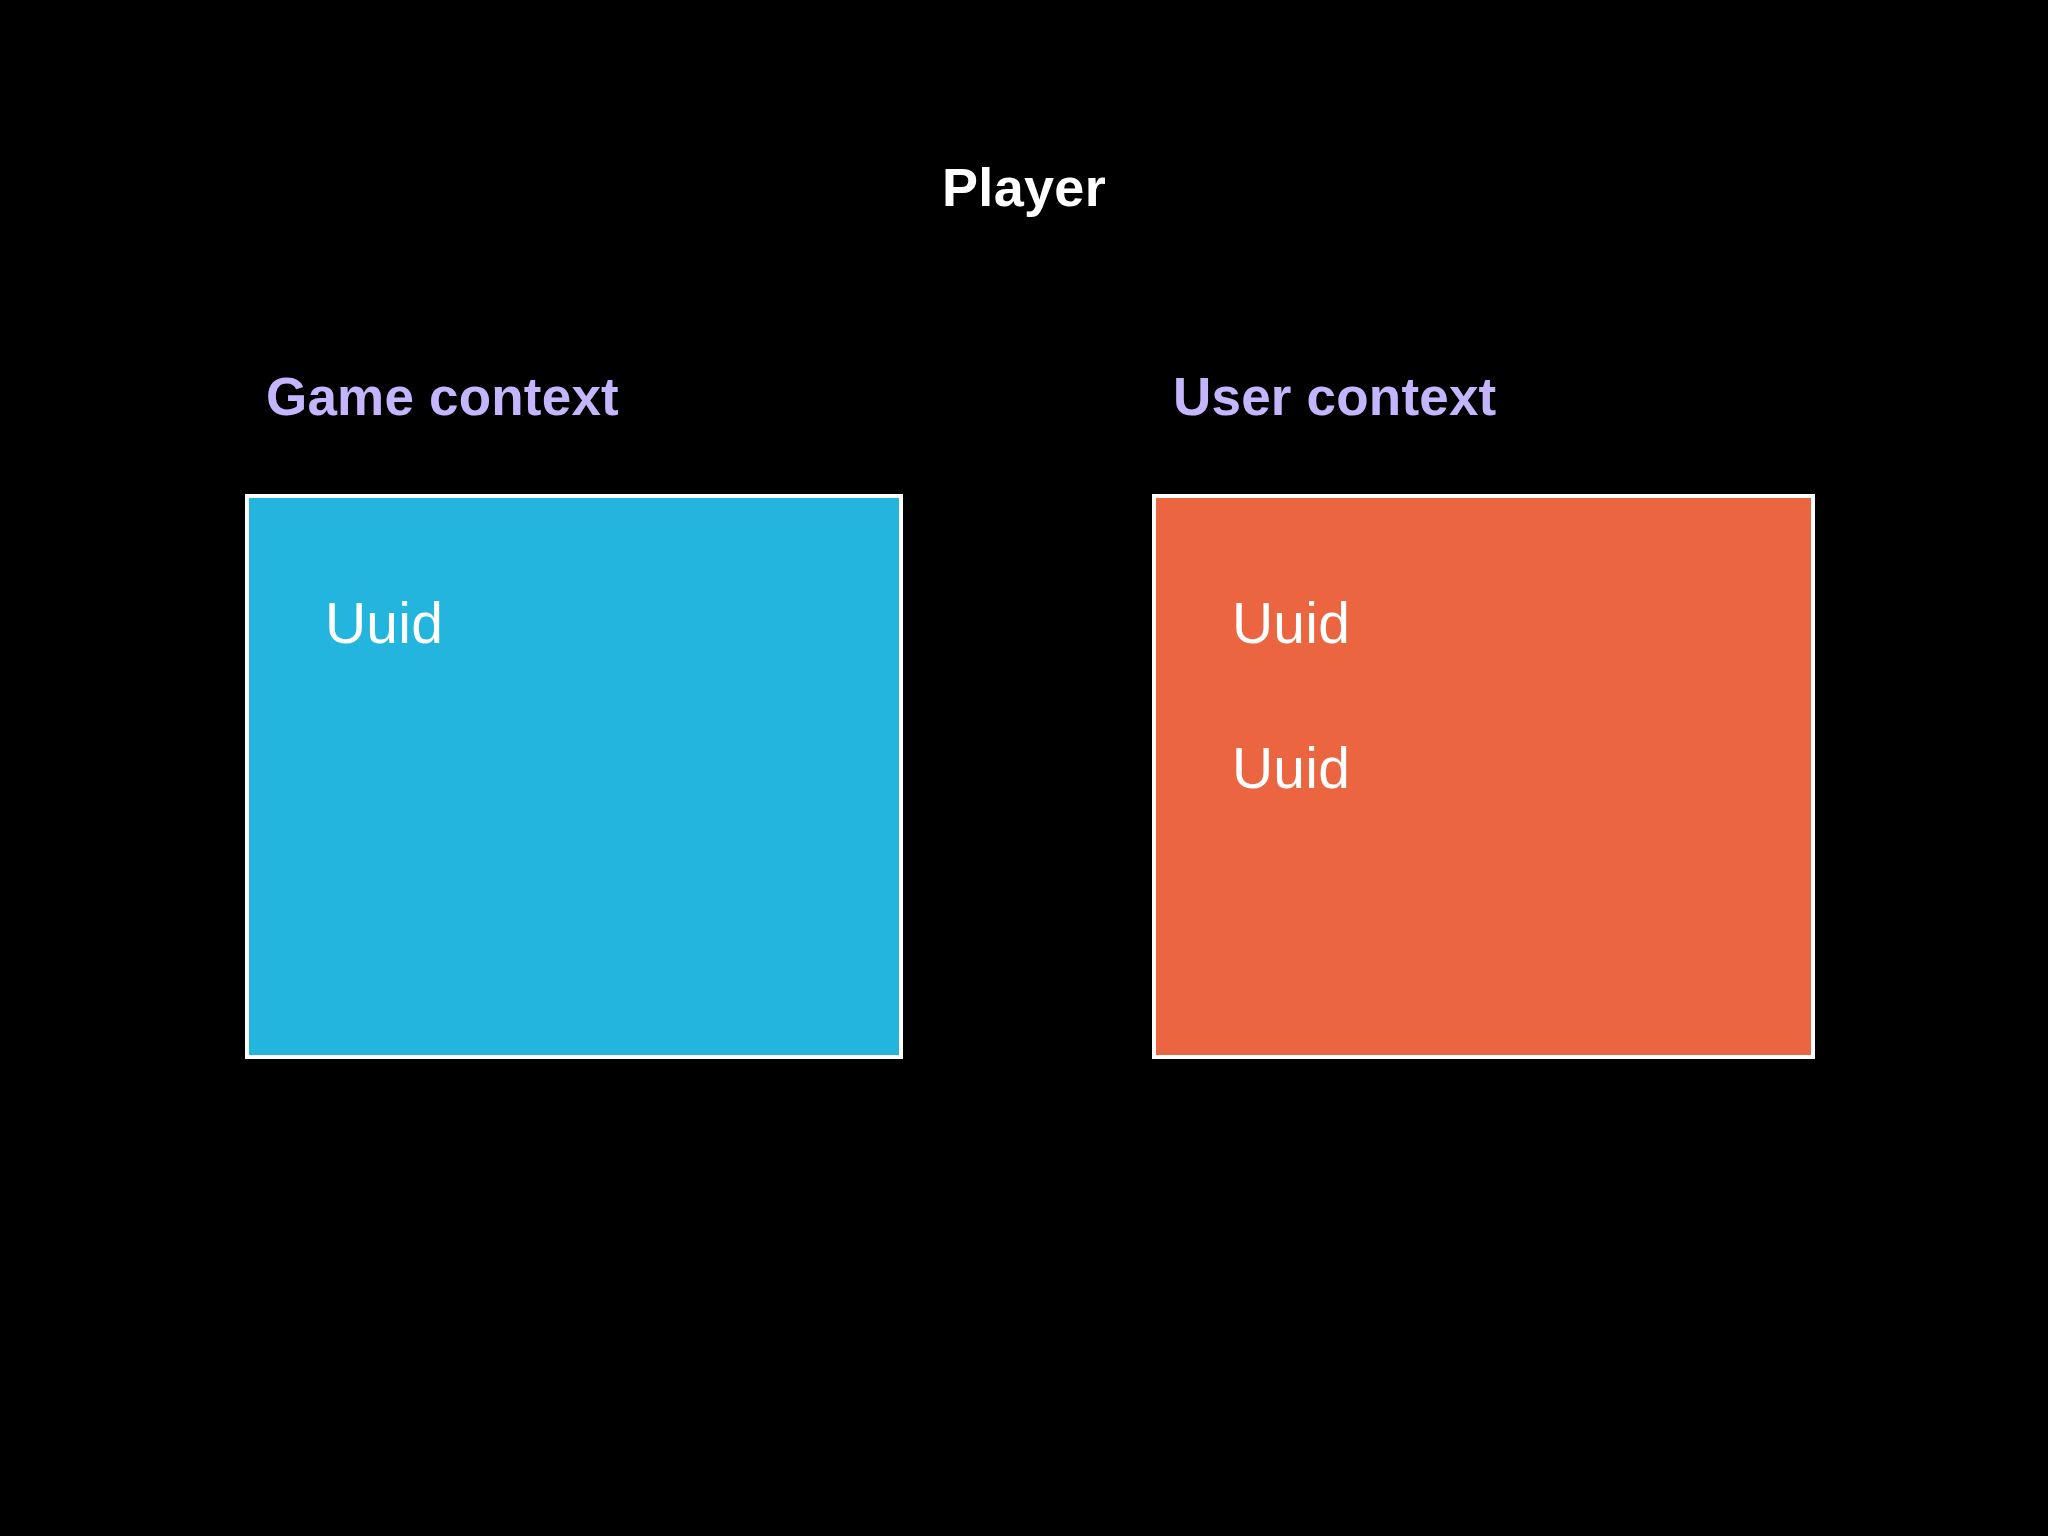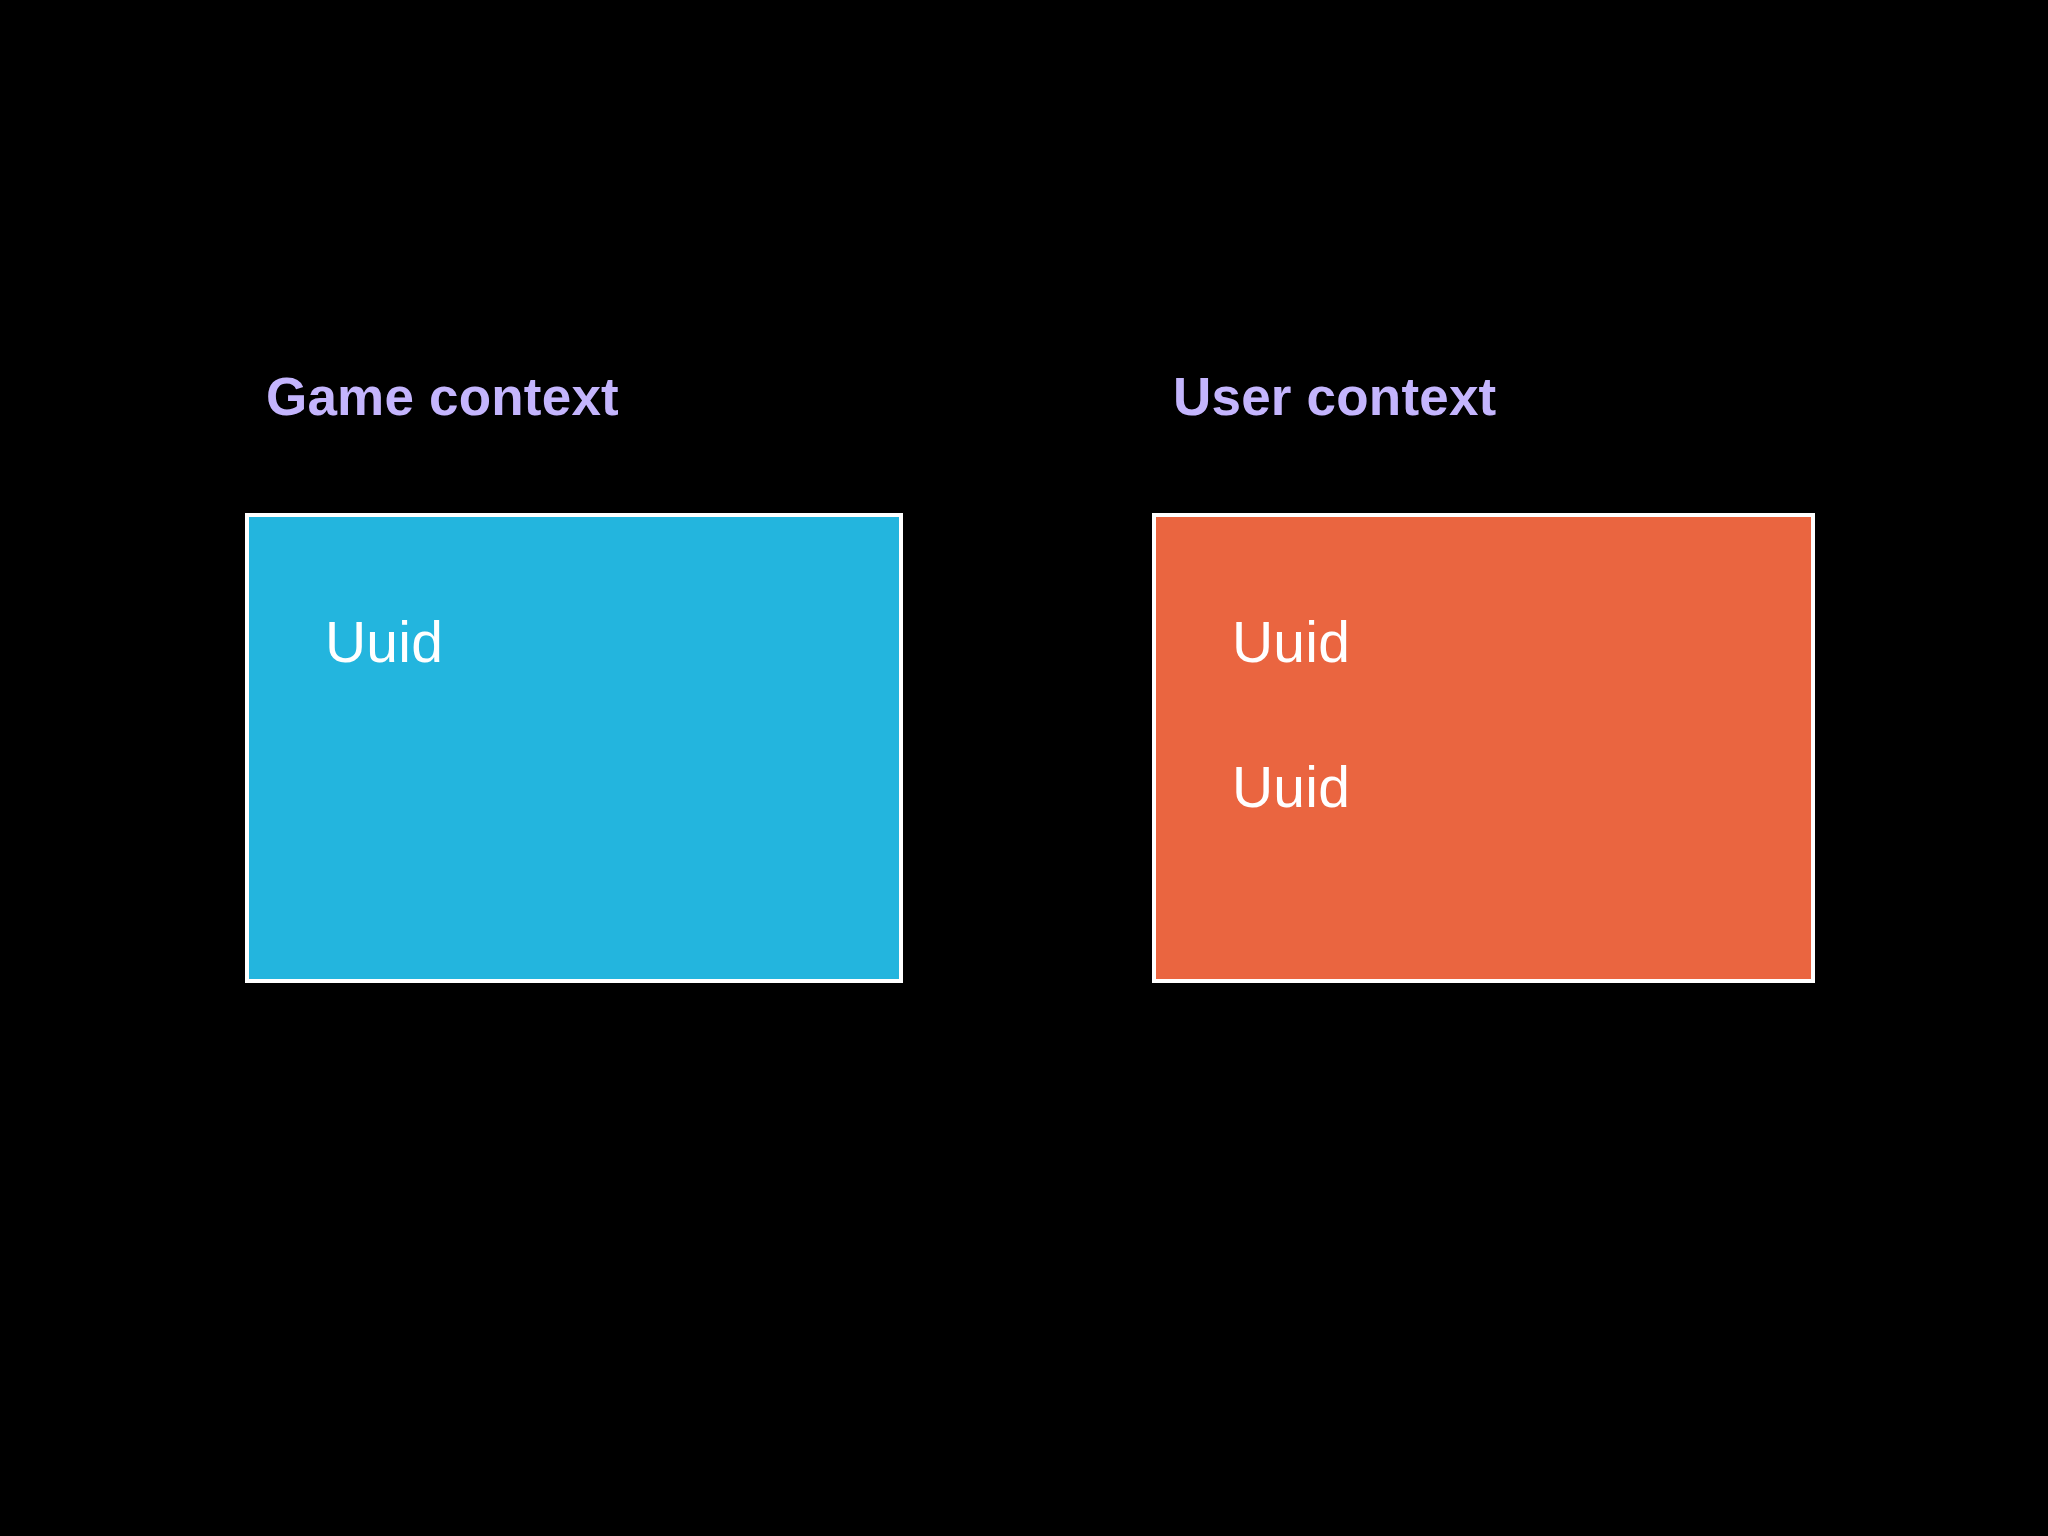--- a/index.html
+++ b/index.html
@@ -48,25 +48,24 @@
     white-space: nowrap;
     letter-spacing: 0.2px;
   }
   .context-heading.game { left: 266px; }
   .context-heading.user { left: 1173px; }
 
   
   .context-box {
     position: absolute;
     top: 494px;
-    height: 470px;
+    height: 565px;
     box-sizing: border-box;
     border: 4px solid #ffffff;
     overflow: hidden;
-    margin-top: 19px;
   }
   .context-box.game {
     left: 245px;
     width: 658px;
     background: #23b5de;
   }
   .context-box.user {
     left: 1152px;
     width: 663px;
     background: #ea6540;
@@ -88,20 +87,21 @@
     white-space: nowrap;
     letter-spacing: 0.2px;
   }
   .field-item:last-child { margin-bottom: 0; }
 </style>
 </head>
 <body>
 
 <div id="slide" style="background: rgb(0, 0, 0);">
 
+  <div class="slide-title">Player</div>
 
   <div class="context-heading game">Game context</div>
 
   <div class="context-box game" style="background: rgb(35, 181, 222); border-color: rgb(255, 255, 255);">
     <div class="field-list">
       <div class="field-item">Uuid</div>
     </div>
   </div>
 
   <div class="context-heading user">User context</div>

